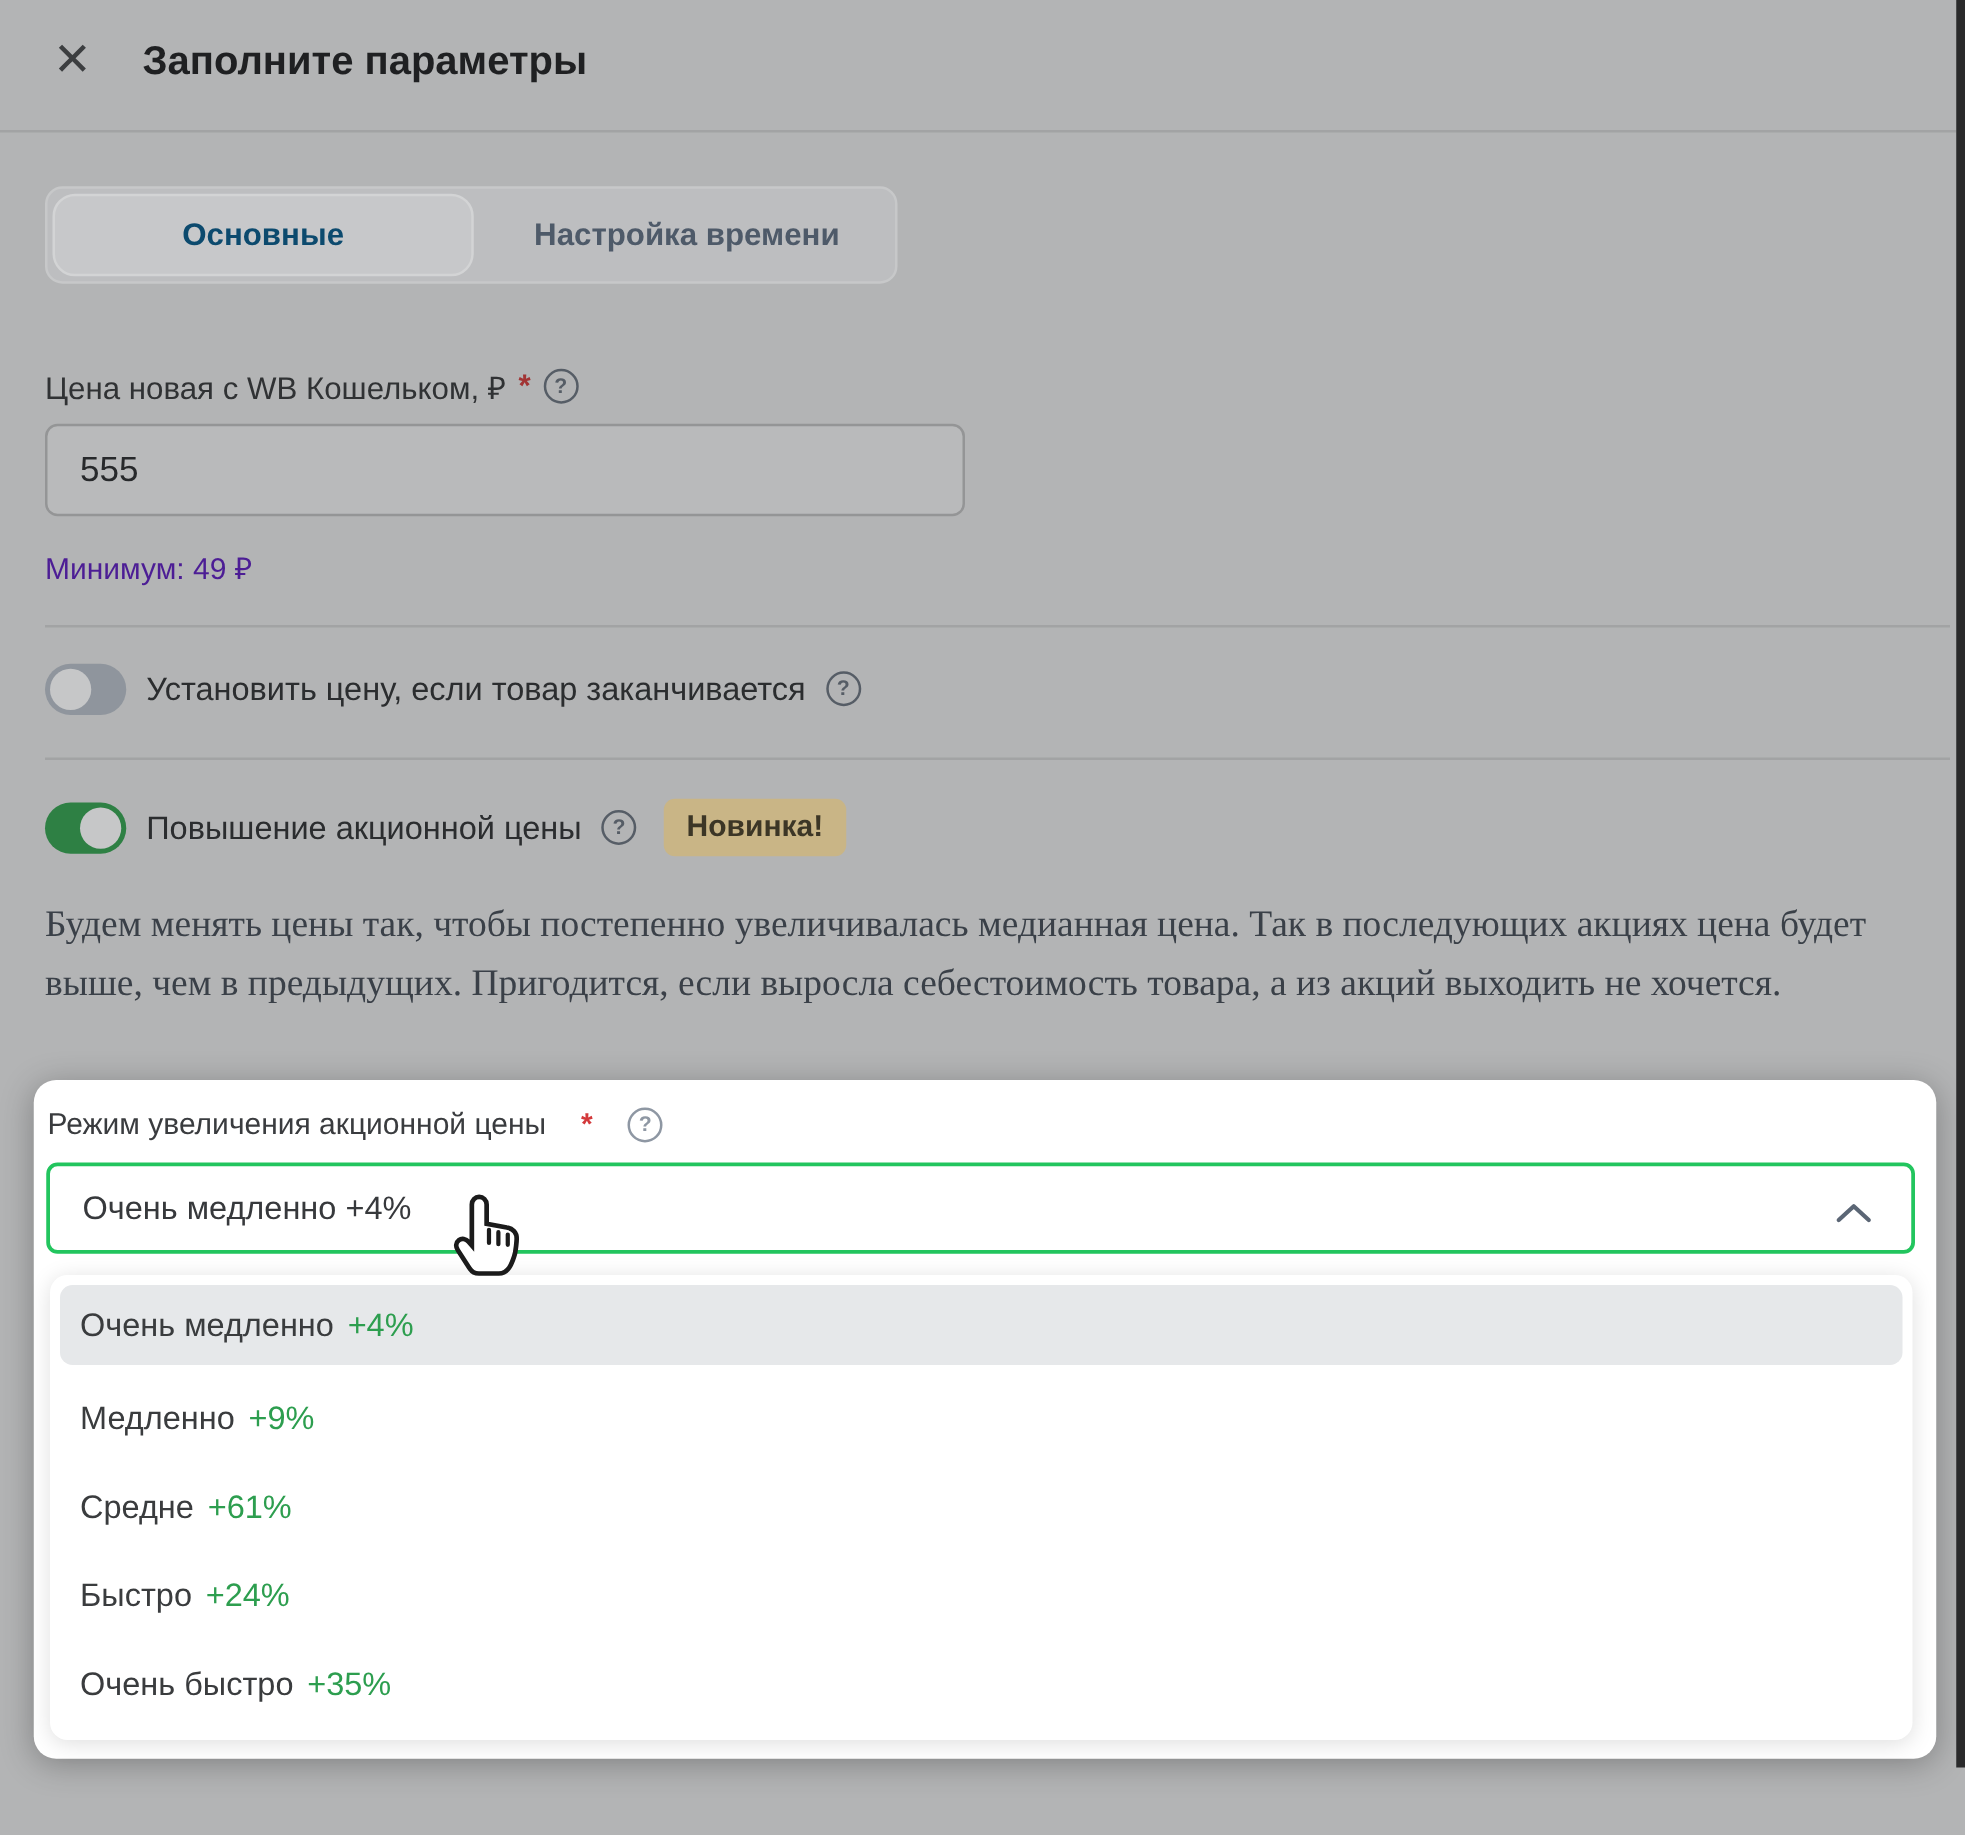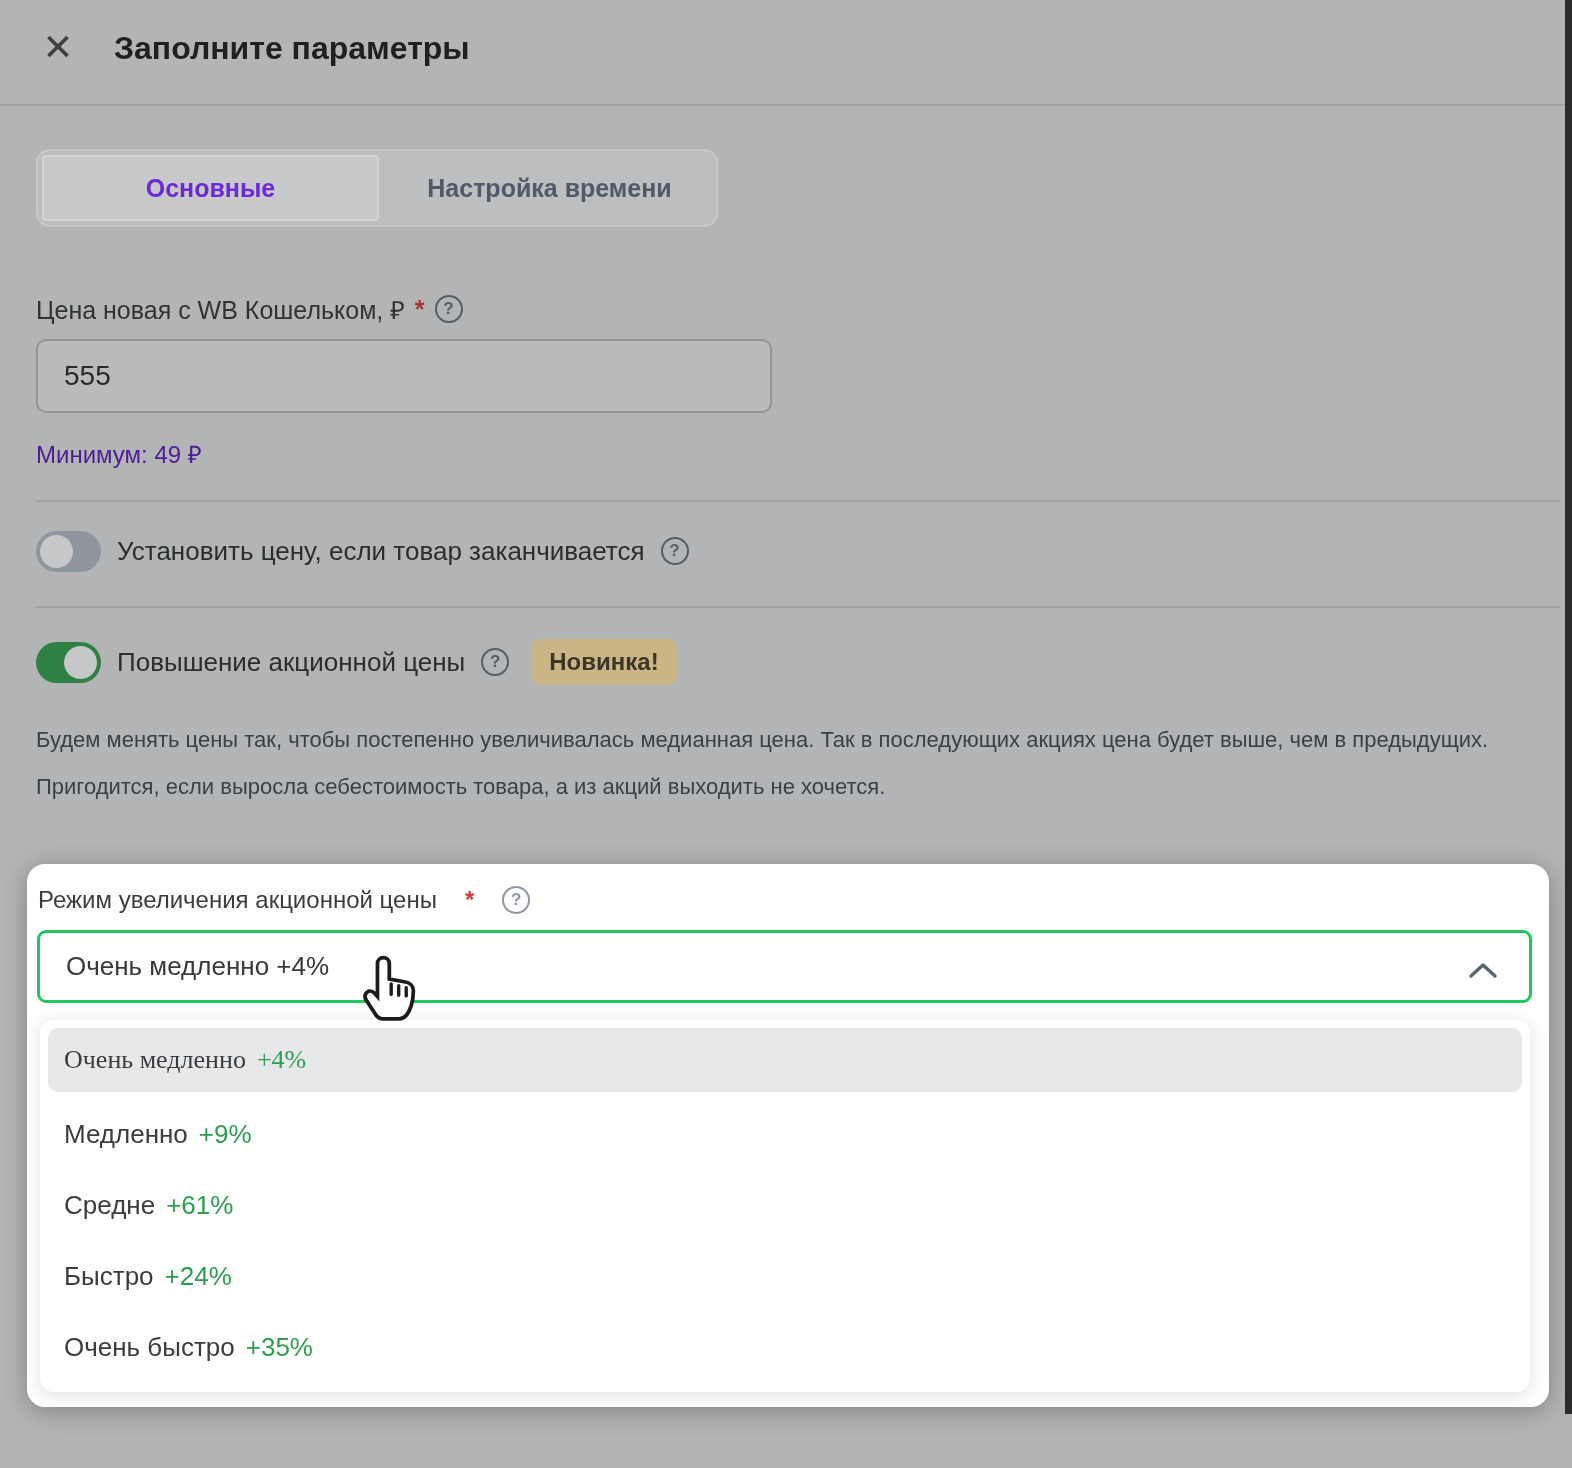--- a/index.html
+++ b/index.html
@@ -12,22 +12,22 @@
     font-size:37px; line-height:44px; text-align:center; color:#3c3e40; cursor:pointer; }
   .modal-title { position:absolute; left:114px; top:30px; font-size:32px; font-weight:700; color:#1f2022; }
   .divider { position:absolute; height:2px; background:#a2a3a4; }
   .div-header { left:0; top:104px; width:1565px; }
   .div-1 { left:36px; top:500px; width:1524px; }
   .div-2 { left:36px; top:606px; width:1524px; }
 
   .tab-group { position:absolute; left:36px; top:149px; width:682px; height:78px;
     background:#bdbec0; border:2px solid #c7c8c9; border-radius:14px; display:flex; }
   .tab { flex:1; display:flex; align-items:center; justify-content:center; font-size:25px; cursor:pointer; }
-  .tab.active { margin:4px; background:#c7c8ca; border:2px solid #d3d4d5; border-radius:4px;
-    font-weight:700; color:#6d28d9; }
+  .tab.active { margin:4px; background:#c7c8ca; border:2px solid #d3d4d5; border-radius:18px;
+    font-weight:700; color:#0c4a6e; }
   .tab.inactive { font-weight:600; color:#4e5a69; }
 
   .field-label-row { position:absolute; left:36px; top:292px; display:flex; align-items:center; gap:10px;
     font-size:25px; color:#303234;justify-content:center; }
   .req-dim { color:#a23434; font-weight:700; }
   .req-bright { color:#d3393b; font-weight:700; }
   .help-icon { width:28px; height:28px; border-radius:50%; border:2px solid #565d66; color:#565d66;
     display:inline-flex; align-items:center; justify-content:center; font-size:17px; font-weight:700; cursor:pointer; }
   .help-icon.bright { border-color:#8e97a3; color:#8e97a3; }
 
@@ -42,38 +42,38 @@
   .toggle { position:relative; width:65px; height:41px; border-radius:21px; flex:0 0 auto; cursor:pointer; }
   .toggle.off { background:#8f959d; }
   .toggle.on  { background:#2e8044; }
   .knob { position:absolute; top:4px; width:33px; height:33px; border-radius:50%; background:#c6c7c8; }
   .toggle.off .knob { left:4px; }
   .toggle.on  .knob { right:4px; }
   .toggle-label { font-size:26px; color:#2b2d2f; }
   .new-badge { margin-left:6px; background:#c9b586; color:#3c3626; font-size:24px; font-weight:600;
     padding:9px 18px; border-radius:9px; }
 
-  .description { position:absolute; left:36px; top:716px; width:1470px; font-size:22px;
-    line-height:47px; color:#3a4048; }
+  .description { position:absolute; left:36px; top:716px; width:1470px; font-size:30px;
+    line-height:47px; color:#3a4048;font-family:Liberation Serif, serif; }
 
   
   .panel { position:absolute; left:27px; top:864px; width:1522px; height:543px; background:#ffffff;
     border-radius:18px; box-shadow:0 4px 26px rgba(0,0,0,.28); }
   .panel-label-row { position:absolute; left:11px; top:22px; display:flex; align-items:center; gap:28px;
     font-size:24px; color:#3a3c3f; }
   .mode-select { position:absolute; left:10px; top:66px; width:1495px; height:73px; background:#fff;
     border:3px solid #22c55e; border-radius:9px; display:flex; align-items:center; cursor:pointer; }
   .mode-select .value { margin-left:26px; font-size:26px; color:#37393c; }
   .mode-select .chev { position:absolute; right:30px; top:28px; }
 
   .dropdown { position:absolute; left:13px; top:156px; width:1490px; height:372px; background:#fff;
     border-radius:14px; box-shadow:0 3px 18px rgba(0,0,0,.13); padding:8px; }
   .opt { position:relative; height:71px; display:flex; align-items:center; padding-left:16px;
     font-size:26px; color:#3a3c3e; border-radius:10px; cursor:pointer; }
-  .opt:first-child { height:64px; margin-bottom:7px; background:#e6e8ea;font-family:Liberation Serif, serif; }
+  .opt:first-child { height:64px; margin-bottom:7px; background:#e6e8ea; }
   .opt .pct { color:#2d9e4f; margin-left:11px; }
 
   .cursor-hand { position:absolute; left:360px; top:946px; z-index:10; pointer-events:none; }
 
   .edge-strip { position:absolute; left:1565px; top:0; width:7px; height:1414px; background:#2a2a2b; }
 </style>
 </head>
 <body>
 
 <div class="stage">

